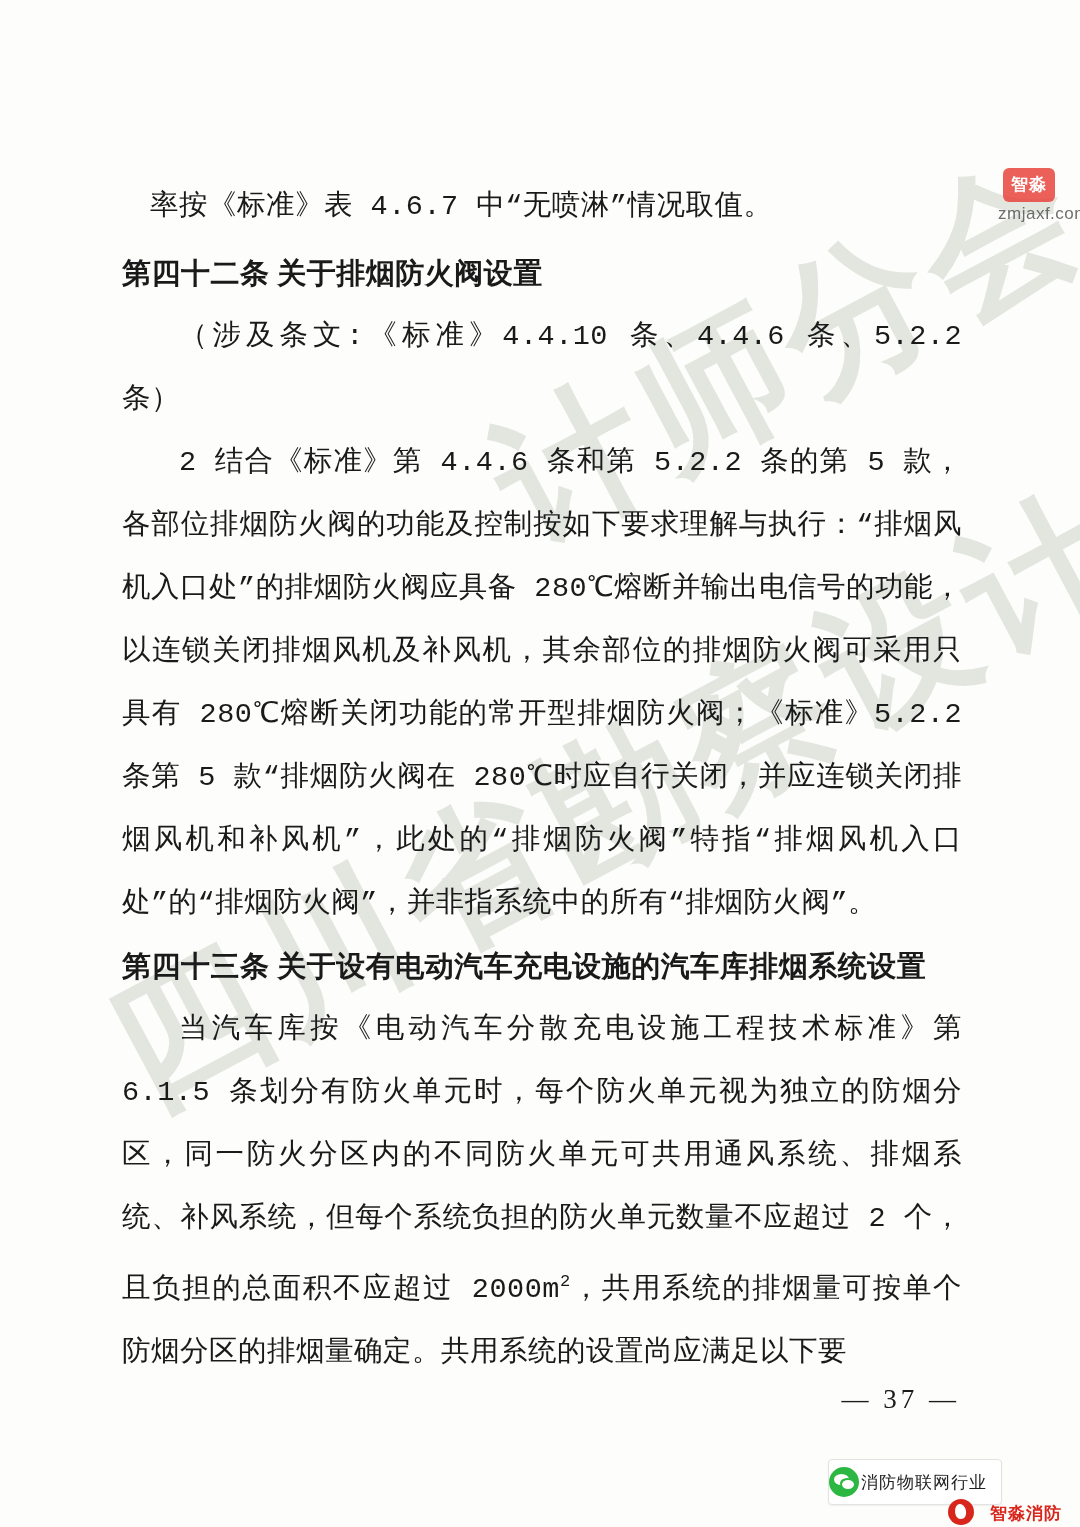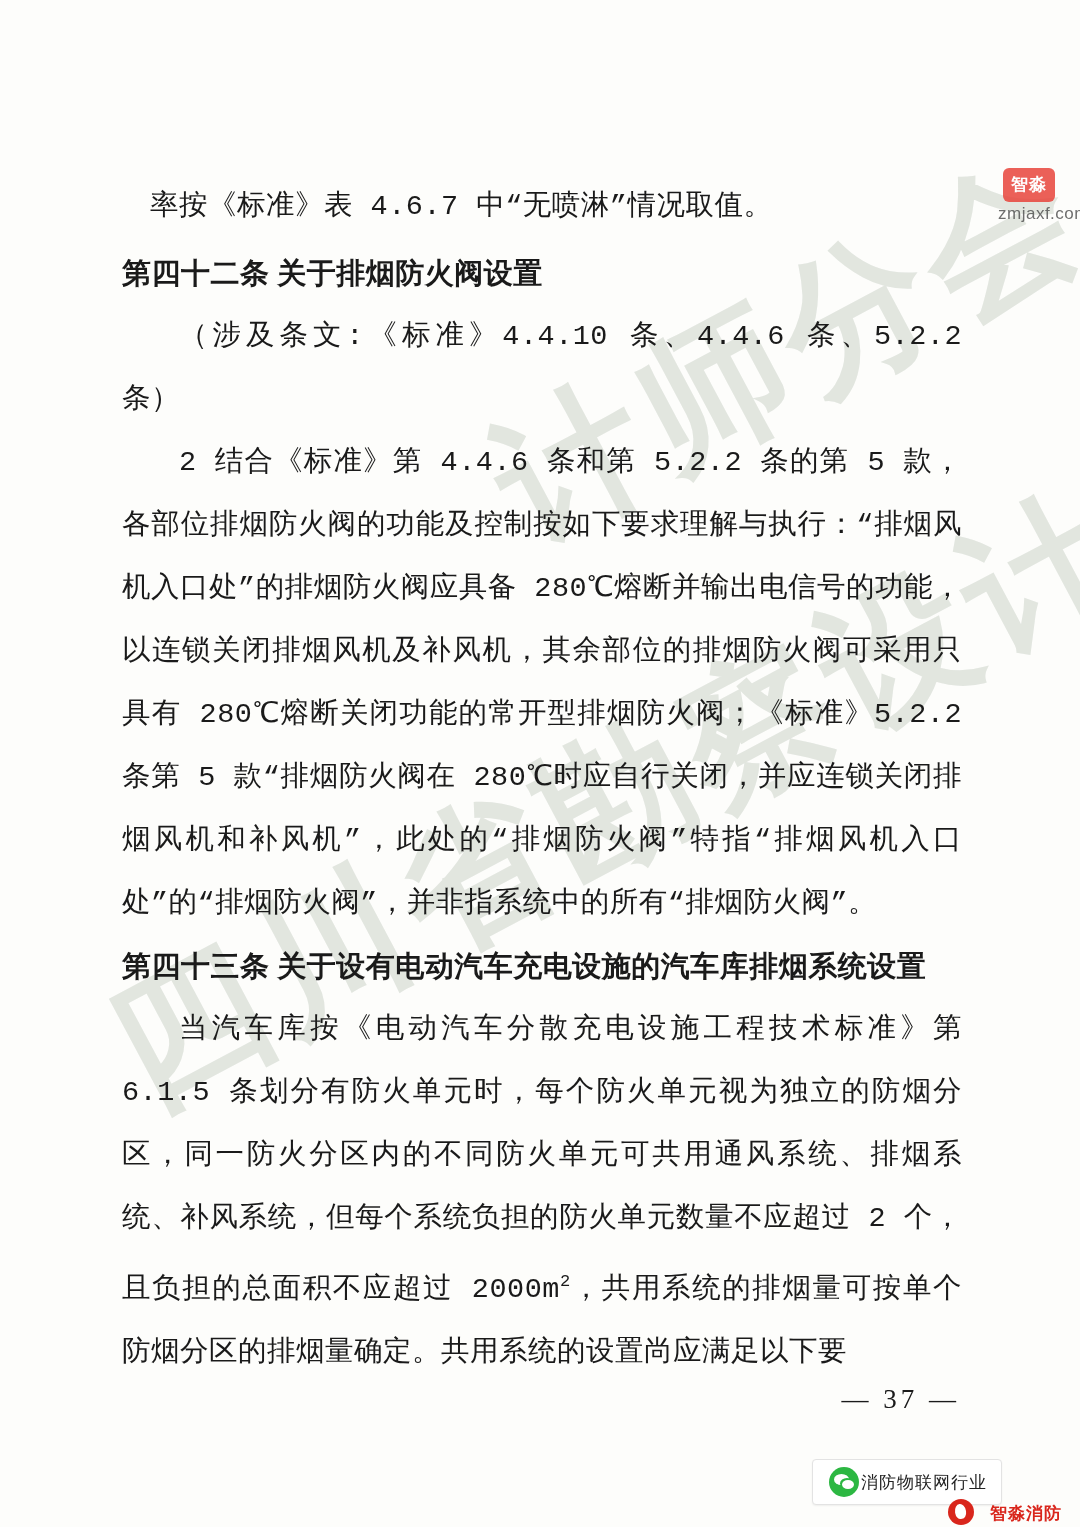--- a/index.html
+++ b/index.html
@@ -91,21 +91,21 @@
   .wechat-badge {
     position: absolute;
     right: 78px;
     bottom: 22px;
     display: flex;
     align-items: center;
     gap: 2px;
     background: #ffffff;
     border: 1px solid #e3e3e3;
     border-radius: 4px;
-    padding: 7px 14px 7px 16px;
+    padding: 7px 14px 7px 0;
     box-shadow: 0 1px 2px rgba(0,0,0,0.06);
   }
   .wechat-icon {
     width: 30px;
     height: 30px;
     border-radius: 50%;
     background: #2cb742;
     position: relative;
     flex: none;
   }

